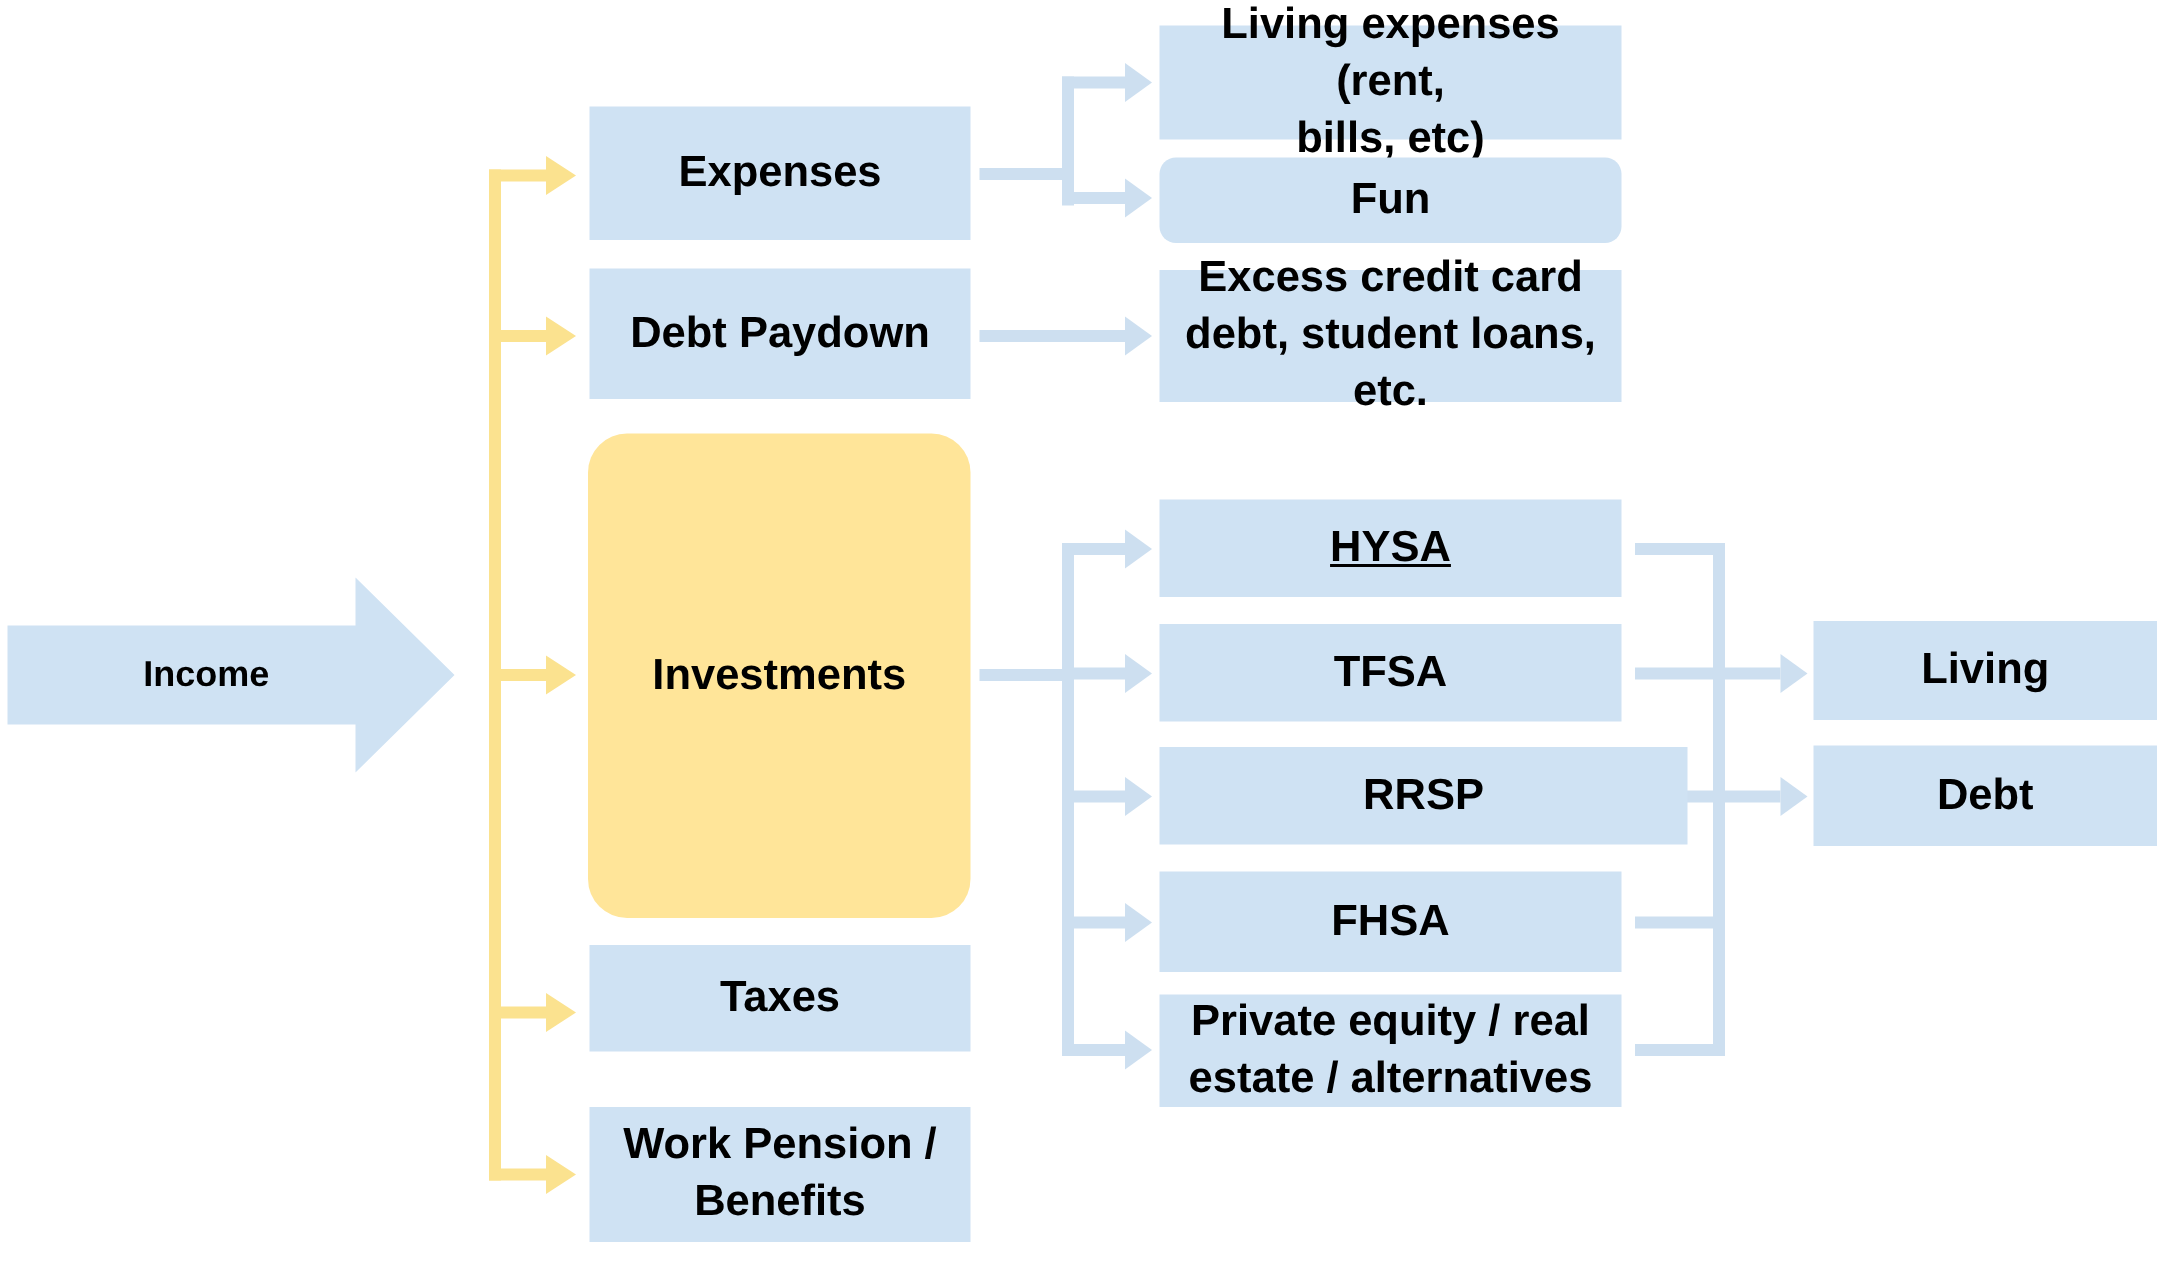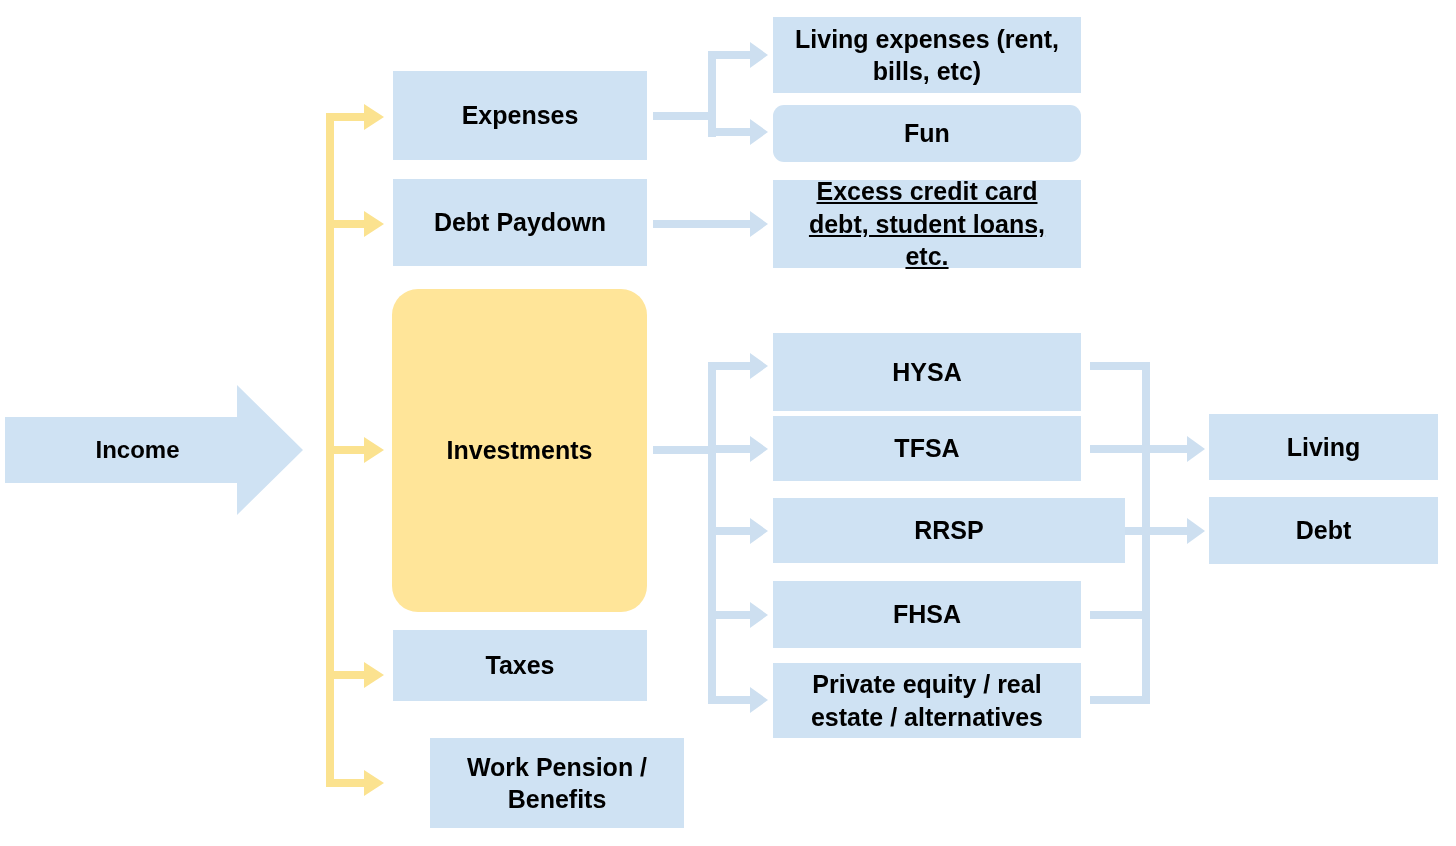--- a/index.html
+++ b/index.html
@@ -3,36 +3,36 @@
 <meta charset="utf-8">
 <style>
   html,body{margin:0;padding:0;background:#ffffff;}
   .canvas{
     position:relative;width:1456px;height:846px;overflow:hidden;
     font-family:"Liberation Sans",sans-serif;background:#ffffff;
   }
   .connectors{position:absolute;left:0;top:0;width:1456px;height:846px;}
   .node{
     position:absolute;display:flex;align-items:center;justify-content:center;
-    text-align:center;font-weight:bold;font-size:25px;line-height:1.3;
+    text-align:center;font-weight:bold;font-size:29px;line-height:1.3;
     color:#000000;white-space:pre-line;box-sizing:border-box;padding:0 6px;
   }
   .blue{background:#cfe2f3;}
   .yellow{background:#ffe599;border-radius:26px;}
   
   #n-income{left:5px;top:417px;width:265px;height:66px;font-size:24px;background:transparent;}
   #n-expenses{left:393px;top:71px;width:254px;height:89px;}
   #n-debt-paydown{left:393px;top:179px;width:254px;height:87px;}
   #n-investments{left:392px;top:289px;width:255px;height:323px;}
   #n-taxes{left:393px;top:630px;width:254px;height:71px;text-align:right;}
-  #n-work-pension{left:393px;top:738px;width:254px;height:90px;margin-left:37px;}
+  #n-work-pension{left:393px;top:738px;width:254px;height:90px;}
   #n-living-expenses{left:773px;top:17px;width:308px;height:76px;}
   #n-fun{left:773px;top:105px;width:308px;height:57px;border-radius:11px;}
-  #n-excess-debt{left:773px;top:180px;width:308px;height:88px;text-decoration:underline;}
-  #n-hysa{left:773px;top:333px;width:308px;height:78px;}
+  #n-excess-debt{left:773px;top:180px;width:308px;height:88px;}
+  #n-hysa{left:773px;top:333px;width:308px;height:65px;text-decoration:underline;}
   #n-tfsa{left:773px;top:416px;width:308px;height:65px;}
   #n-rrsp{left:773px;top:498px;width:352px;height:65px;}
   #n-fhsa{left:773px;top:581px;width:308px;height:67px;}
   #n-private-equity{left:773px;top:663px;width:308px;height:75px;}
   #n-stocks{left:1209px;top:414px;width:229px;height:66px;}
   #n-debt{left:1209px;top:497px;width:229px;height:67px;}
 </style>
 </head>
 <body>
 

